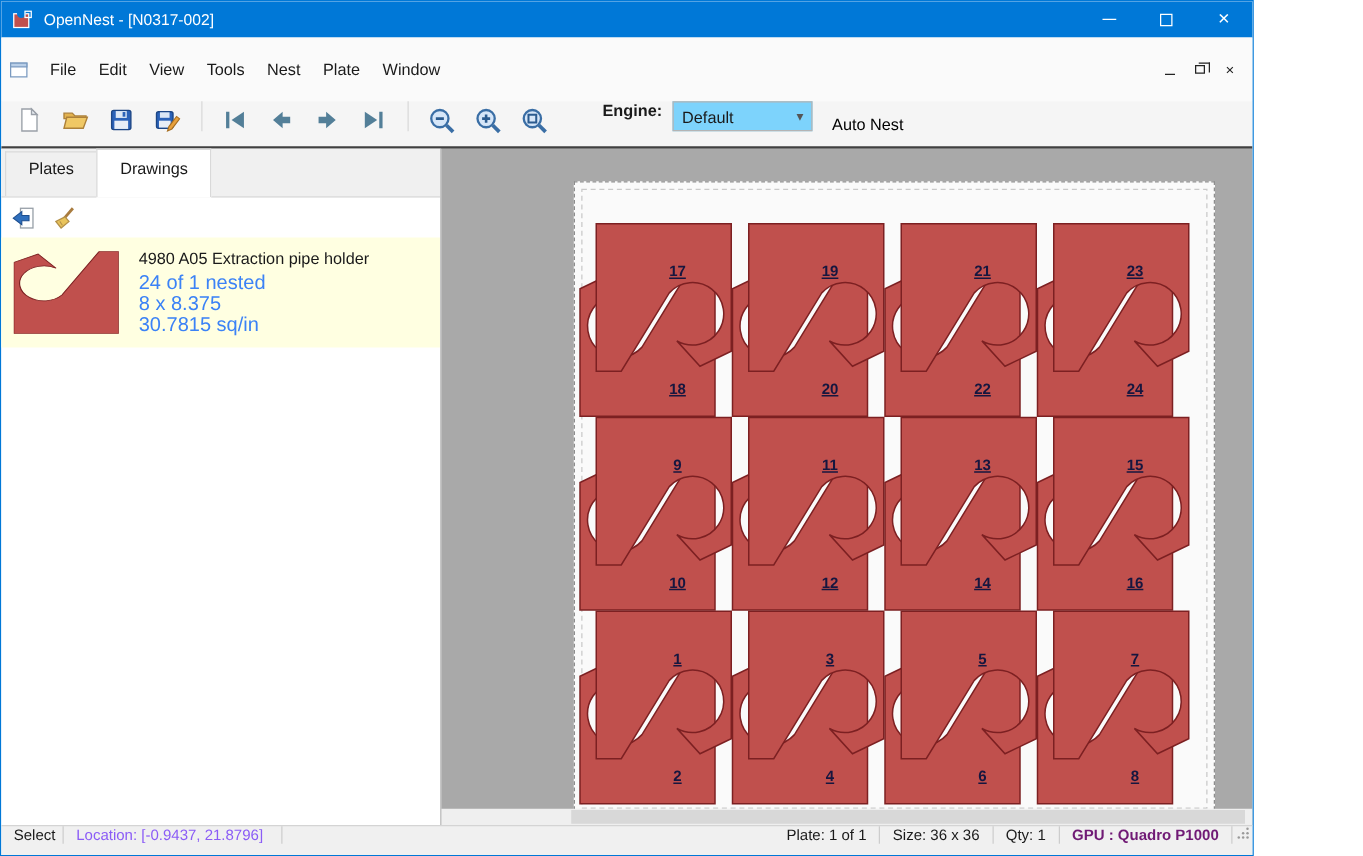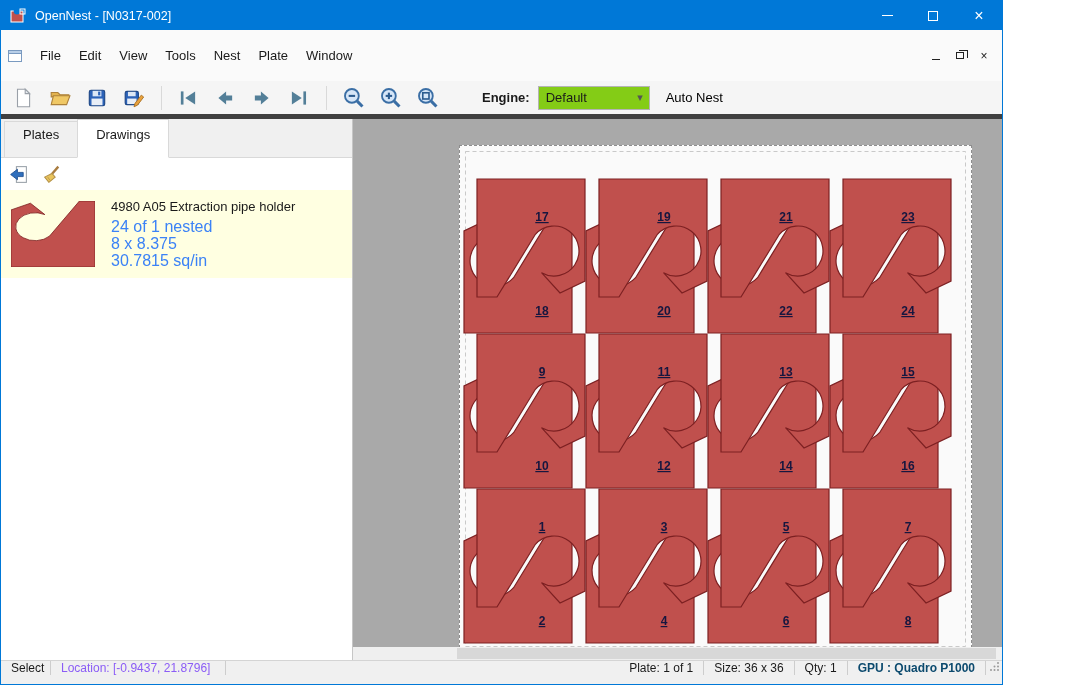--- a/index.html
+++ b/index.html
@@ -20,25 +20,25 @@
   .menubar{flex:0 0 27px;background:#fafafa;display:flex;align-items:center;padding-left:6px}
   .mdi-doc-icon{width:16px;height:16px;margin-right:8px}
   .menu-item{padding:18px 9px;cursor:default}
   .mdi-btns{margin-left:auto;display:flex;align-items:center;padding-right:6px}
   .mdi-btn{width:24px;height:20px;display:flex;align-items:center;justify-content:center;color:#222;font-size:12px}
   .mdi-min{width:8px;height:1px;background:#222;display:block;margin-top:7px}
   .mdi-restore{width:8px;height:7px;border:1px solid #222;display:block;position:relative;background:#fafafa}
   .mdi-restore:before{content:"";position:absolute;left:2px;top:-3px;width:8px;height:7px;border:1px solid #222;border-bottom:none;border-left:none}
 
   
-  .toolbar{flex:0 0 38px;background:#f5f5f5;border-bottom:5px solid #404040;display:flex;align-items:center;padding-left:6px}
+  .toolbar{flex:0 0 38px;background:#f5f5f5;border-bottom:2px solid #404040;display:flex;padding-left:6px}
   .tool-btn{width:32px;height:30px;border:none;background:transparent;display:flex;align-items:center;justify-content:center;margin-right:5px;padding:0}
   .tool-sep{width:1px;height:24px;background:#d9d9d9;margin:0 10px 0 6px}
   .engine-label{font-weight:bold;margin:0 8px 0 34px}
-  .combo{width:112px;height:24px;border:1px solid #b4b4b4;background:#84cc16;display:flex;align-items:center;padding-left:7px;position:relative}
+  .combo{width:112px;height:24px;border:1px solid #b4b4b4;background:#7dd3fc;display:flex;align-items:center;padding-left:7px;position:relative}
   .combo-arrow{margin-left:auto;padding-right:6px;color:#555;font-size:11px}
   .autonest{border:none;background:transparent;font-size:13px;margin-left:16px;font-family:inherit}
 
   
   .main{flex:1;display:flex;min-height:0}
   .sidebar{flex:0 0 352px;background:#fff;border-right:1px solid #c6c6c6;display:flex;flex-direction:column}
   .tabstrip{flex:0 0 28px;background:#f0f0f0;display:flex;align-items:flex-end;border-bottom:1px solid #d9d9d9;padding-left:3px}
   .tab{padding:5px 18px 15px 18px;border:1px solid #d9d9d9;border-bottom:none;background:#f0f0f0;font-size:13px;margin-right:-1px;position:relative}
   .tab.active{background:#fff;padding-top:7px;z-index:2;margin-bottom:-1px;border-bottom:1px solid #fff}
   .side-toolbar{flex:0 0 32px;display:flex;align-items:center;padding:2px 4px;gap:6px}
@@ -298,21 +298,21 @@
     </div>
   </div>
 
   <div class="statusbar">
     <div class="sb-cell sb-mode">Select</div>
     <div class="sb-cell sb-loc">Location: [-0.9437, 21.8796]</div>
     <div class="sb-spacer"></div>
     <div class="sb-cell">Plate: 1 of 1</div>
     <div class="sb-cell">Size: 36 x 36</div>
     <div class="sb-cell">Qty: 1</div>
-    <div class="sb-cell sb-gpu" style="color: #0c4a6e;">GPU : Quadro P1000</div>
+    <div class="sb-cell sb-gpu" style="color: #701a75;">GPU : Quadro P1000</div>
     <div class="sb-grip">
       <svg width="11" height="11" viewBox="0 0 11 11">
         <circle cx="9" cy="2" r="1" fill="#9a9a9a"></circle>
         <circle cx="9" cy="5.5" r="1" fill="#9a9a9a"></circle>
           <circle cx="5.5" cy="5.5" r="1" fill="#9a9a9a"></circle>
         <circle cx="9" cy="9" r="1" fill="#9a9a9a"></circle>
           <circle cx="5.5" cy="9" r="1" fill="#9a9a9a"></circle>
           <circle cx="2" cy="9" r="1" fill="#9a9a9a"></circle>
       </svg>
     </div>

